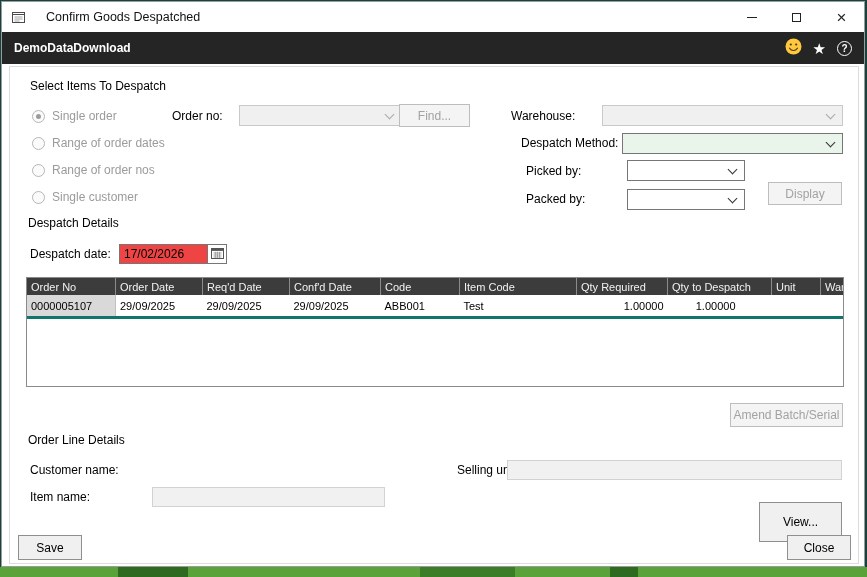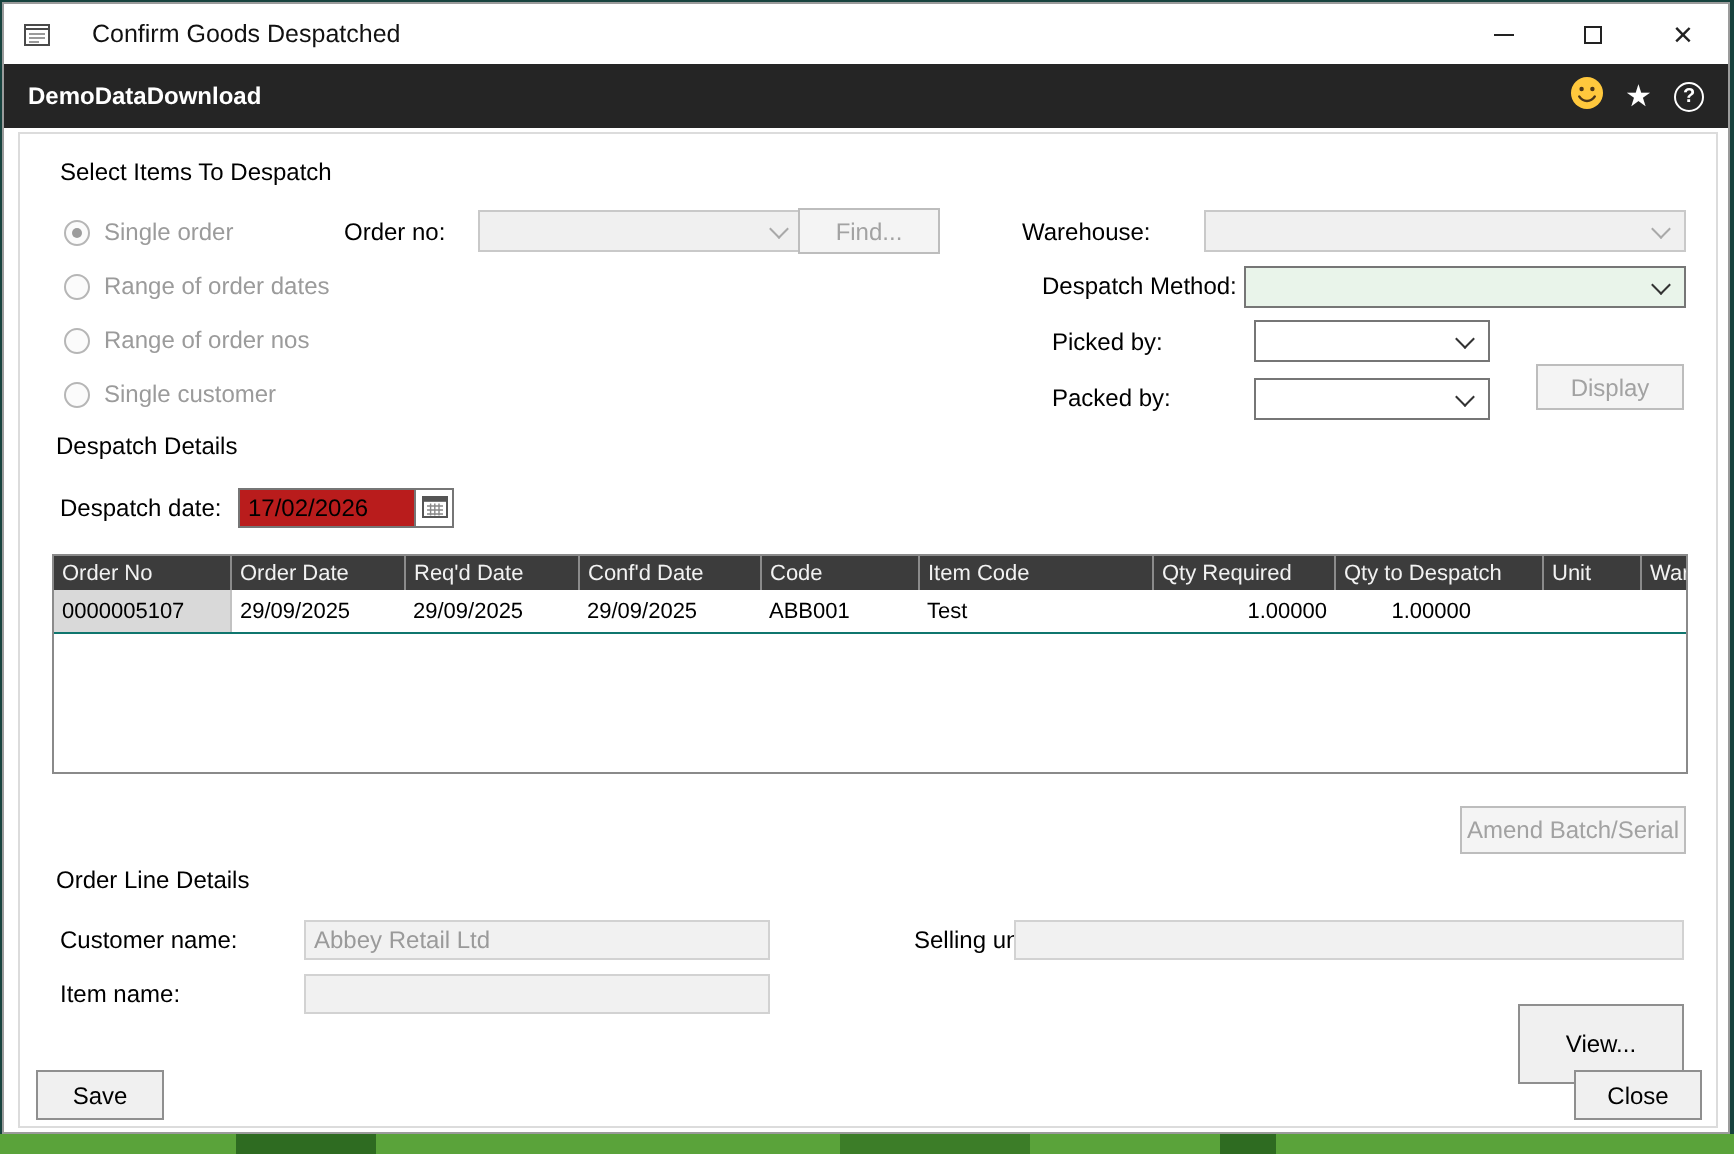--- a/index.html
+++ b/index.html
@@ -35,30 +35,30 @@
   .radio-row.selected .radio-dot{background:#9c9c9c;}
   .radio-label{color:#9b9b9b;white-space:nowrap;}
   .combo{position:absolute;box-sizing:border-box;border:1px solid #767676;background:#fff;}
   .combo.disabled{background:#f0f0f0;border-color:#c9c9c9;}
   .chev{position:absolute;right:8px;top:5px;width:6px;height:6px;border-right:1.5px solid #333;border-bottom:1.5px solid #333;transform:rotate(45deg);}
   .combo.disabled .chev{border-color:#a9a9a9;}
   .dm{background:var(--despatch-method-bg,#e9f4ea);}
   .btn{position:absolute;box-sizing:border-box;border:1px solid #8f8f8f;background:#f0f0f0;display:flex;align-items:center;
        justify-content:center;font-size:12px;color:#000;cursor:default;}
   .btn.disabled{color:#a2a2a2;border-color:#bdbdbd;background:#f4f4f4;}
-  .tfield{position:absolute;box-sizing:border-box;border:1px solid #767676;background:#b91c1c;
+  .tfield{position:absolute;box-sizing:border-box;border:1px solid #767676;background:#ef4444;
           font-family:"Liberation Sans",sans-serif;font-size:12px;padding:0 4px;color:#000;}
   .tfield.disabled{background:#f1f1f1;border-color:#d2d2d2;color:#9a9a9a;}
   .cal-btn{position:absolute;box-sizing:border-box;border:1px solid #767676;background:#fff;display:flex;align-items:center;justify-content:center;padding:0;}
   .grid-wrap{position:absolute;left:24px;top:275px;width:818px;height:110px;border:1px solid #8a8a8a;background:#fff;box-sizing:border-box;overflow:hidden;}
   .grid{border-collapse:collapse;table-layout:fixed;width:816px;font-size:11px;}
   .grid th{background:var(--grid-header-bg,#3c3c3c);color:#f2f2f2;font-weight:normal;text-align:left;padding:2px 4px;
            border-left:1px solid #8b8b8b;height:13px;white-space:nowrap;overflow:hidden;}
   .grid th:first-child{border-left:none;}
-  .grid td{padding:3px 4px;height:15px;border-bottom:1px solid #0f766e;white-space:nowrap;overflow:hidden;}
+  .grid td{padding:3px 4px;height:15px;border-bottom:3px solid #0f766e;white-space:nowrap;overflow:hidden;}
   .grid td.row-header{background:#d9d9d9;border-right:1px solid #c2c2c2;}
   .al-right{text-align:right;}
 </style>
 </head>
 <body>
 
 <div class="desktop-strip">
   <span class="seg" style="left:118px;width:70px;background:#2e6b21;"></span>
   <span class="seg" style="left:420px;width:95px;background:#3c7d28;"></span>
   <span class="seg" style="left:610px;width:28px;background:#2e6b21;"></span>
@@ -218,21 +218,20 @@
           </tr>
         </tbody>
     </table>
   </div>
 
   <div class="btn disabled" style="left:728px;top:401px;width:113px;height:24px;">Amend Batch/Serial</div>
 
   <div class="heading" style="left:26px;top:431px;">Order Line Details</div>
 
   <span class="lbl" style="left:28px;top:461px;">Customer name:</span>
-  <input class="tfield disabled" style="left: 150px; top: 458px; width: 233px; height: 20px;" readonly="" value="Abbey Retail Ltd">
 
   <span class="lbl" style="left:455px;top:461px;">Selling unit:</span>
   <input class="tfield disabled" style="left: 505px; top: 458px; width: 335px; height: 20px;" readonly="" value="">
 
   <span class="lbl" style="left:28px;top:488px;">Item name:</span>
   <input class="tfield disabled" style="left: 150px; top: 485px; width: 233px; height: 20px;" readonly="" value="">
 
   <div class="btn" style="left:757px;top:500px;width:83px;height:40px;">View...</div>
 
   <div class="btn" style="left:16px;top:533px;width:64px;height:25px;">Save</div>

